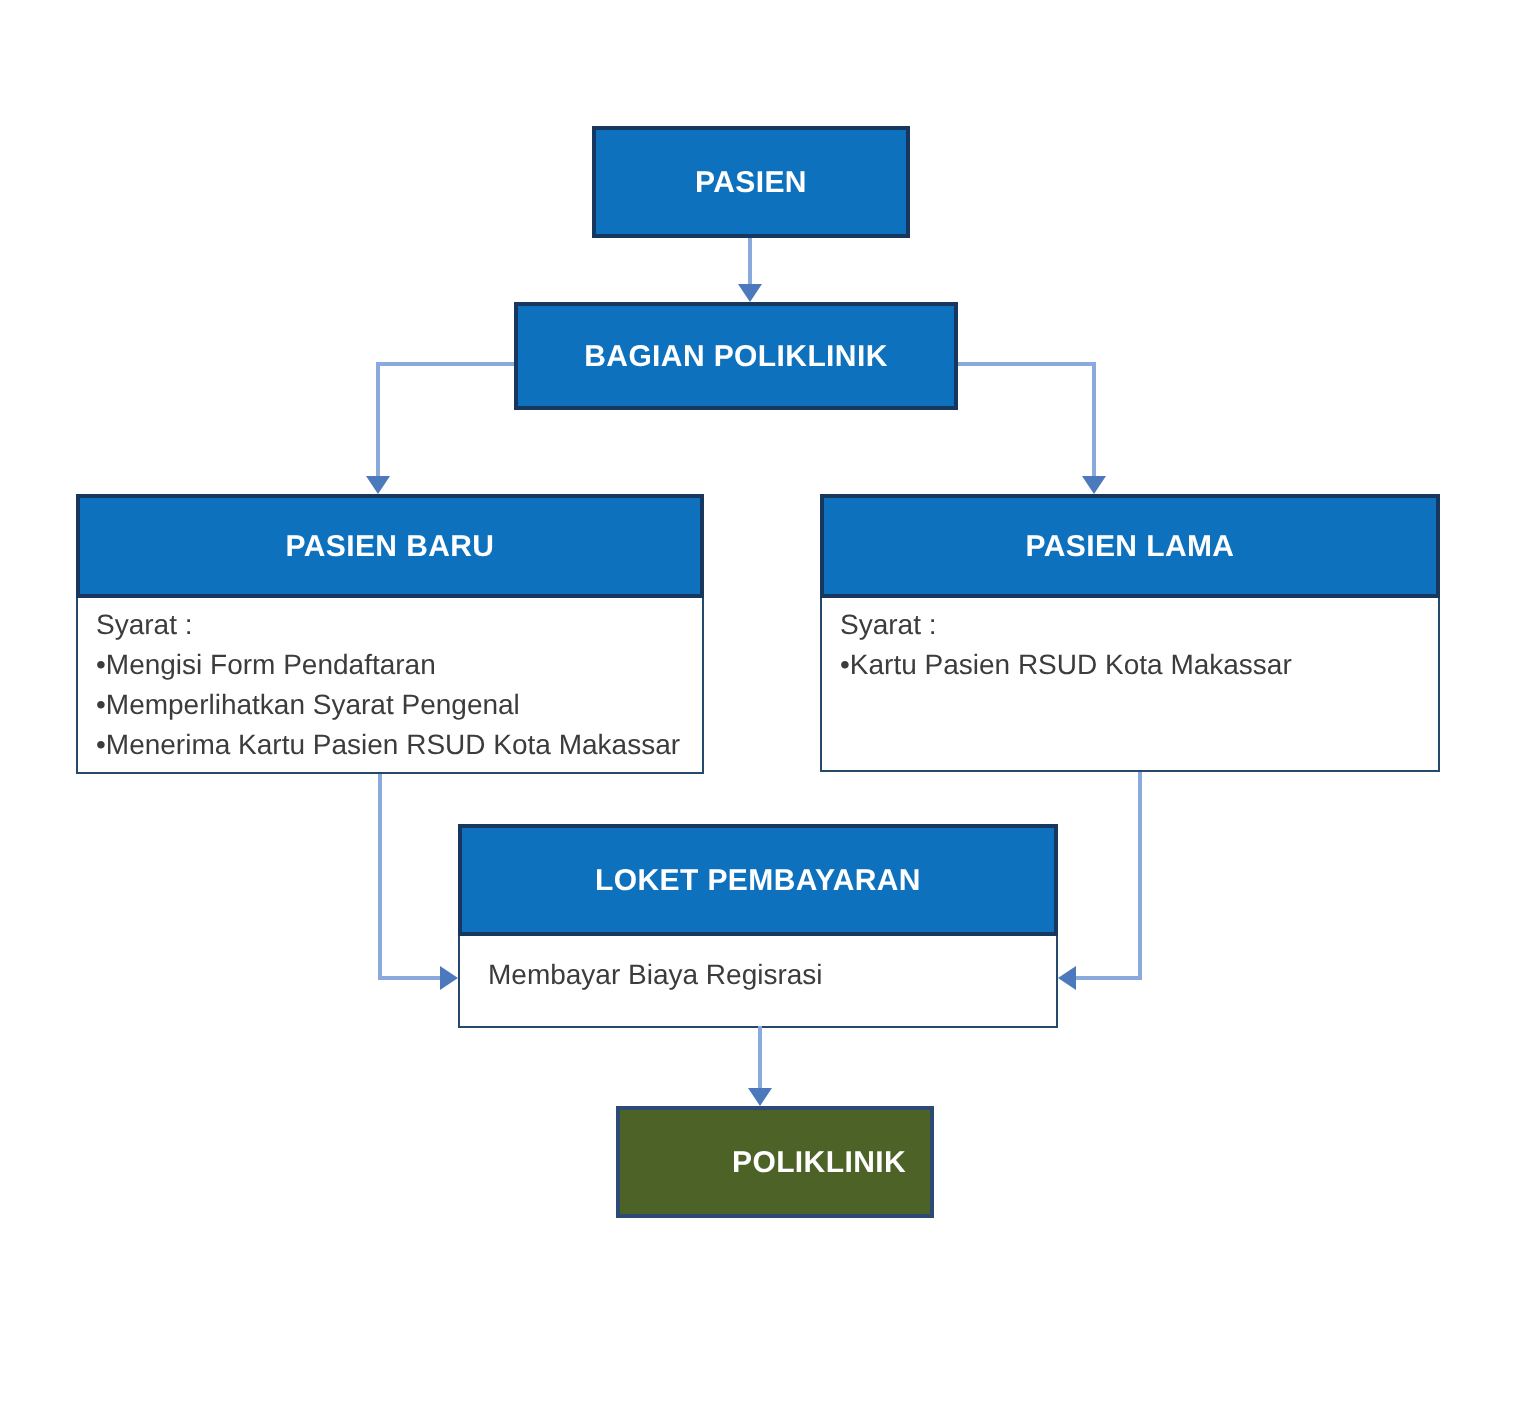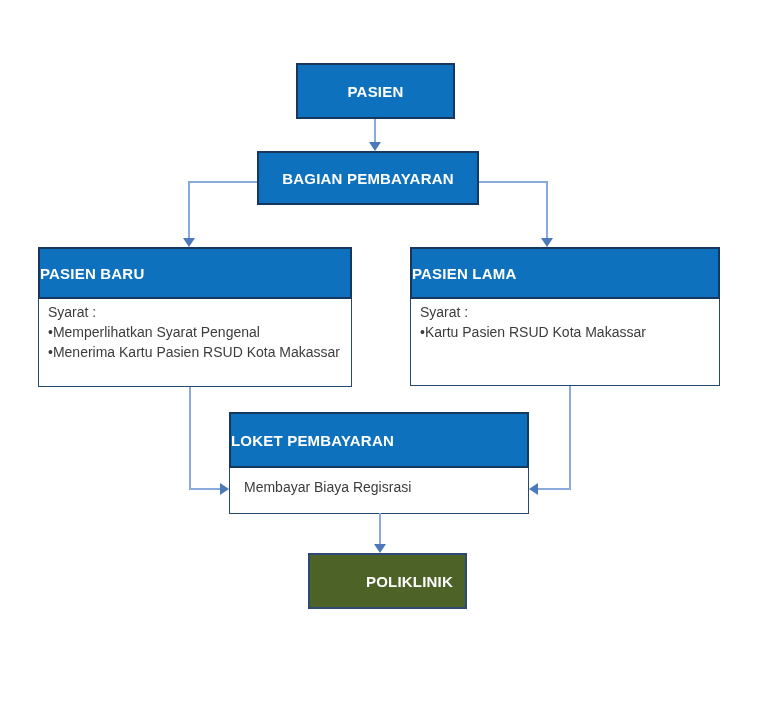--- a/index.html
+++ b/index.html
@@ -39,20 +39,21 @@
   }
   .node.olive{ background:var(--olive); border-color:#2d4a77;padding-left:44px; }
   
   .panel{ position:absolute; box-sizing:border-box; }
   .panel-header{
     background:var(--blue);
     border:2px solid var(--navy);
     box-sizing:border-box;
     display:flex;
     align-items:center;
+    justify-content:center;
     color:#ffffff;
     font-weight:bold;
     font-size:15px;
     letter-spacing:.2px;
   }
   .panel-body{
     background:#ffffff;
     border:1px solid var(--body-border);
     border-top:none;
     box-sizing:border-box;
@@ -89,37 +90,38 @@
 <div class="canvas">
 
   <div class="node" style="left:296px; top:63px; width:159px; height:56px;">
     <span>PASIEN</span>
   </div>
 
   <div class="conn" style="left:374px; top:119px; width:2px; height:24px;"></div>
   <div class="arrow-down" style="left:369px; top:142px;"></div>
 
   <div class="node" style="left:257px; top:151px; width:222px; height:54px;">
-    <span>BAGIAN PEMBAYARAN</span>
+    <span>BAGIAN POLIKLINIK</span>
   </div>
 
   <div class="conn" style="left:188px; top:181px; width:69px; height:2px;"></div>
   <div class="conn" style="left:188px; top:181px; width:2px; height:57px;"></div>
   <div class="arrow-down" style="left:183px; top:238px;"></div>
 
   <div class="conn" style="left:479px; top:181px; width:69px; height:2px;"></div>
   <div class="conn" style="left:546px; top:181px; width:2px; height:57px;"></div>
   <div class="arrow-down" style="left:541px; top:238px;"></div>
 
   <div class="panel" style="left:38px; top:247px; width:314px; height:140px;">
     <div class="panel-header" style="height:52px;">
       <span>PASIEN BARU</span>
     </div>
     <div class="panel-body" style="height:88px;">
       <div>Syarat :</div>
+      <div>•Mengisi Form Pendaftaran</div>
       <div>•Memperlihatkan Syarat Pengenal</div>
       <div>•Menerima Kartu Pasien RSUD Kota Makassar</div>
     </div>
   </div>
 
   <div class="panel" style="left:410px; top:247px; width:310px; height:139px;">
     <div class="panel-header" style="height:52px;">
       <span>PASIEN LAMA</span>
     </div>
     <div class="panel-body" style="height:87px;">

